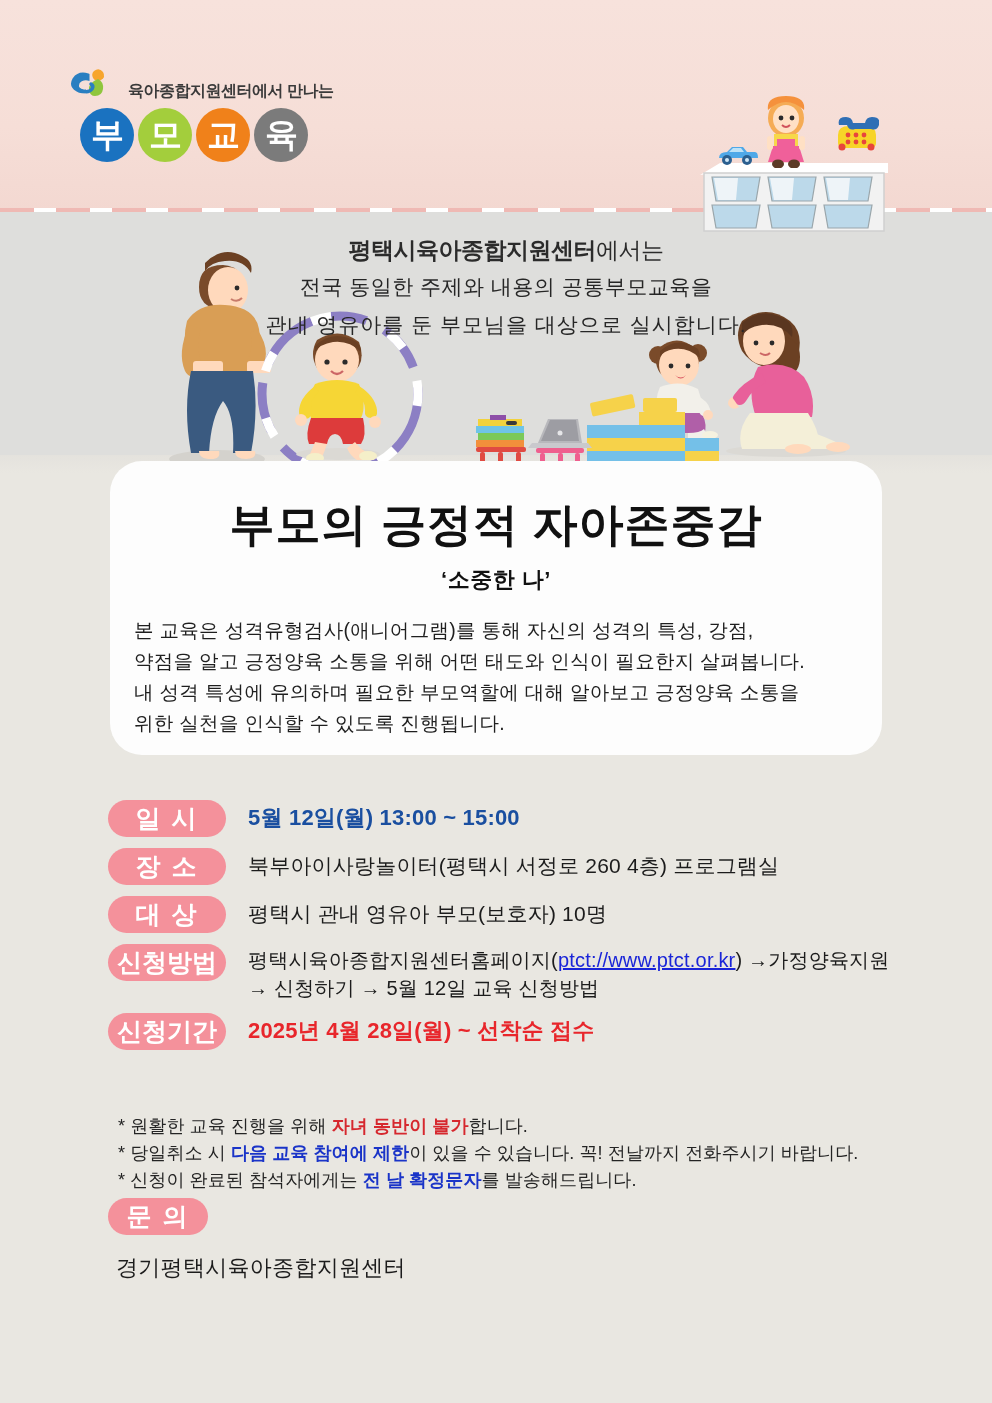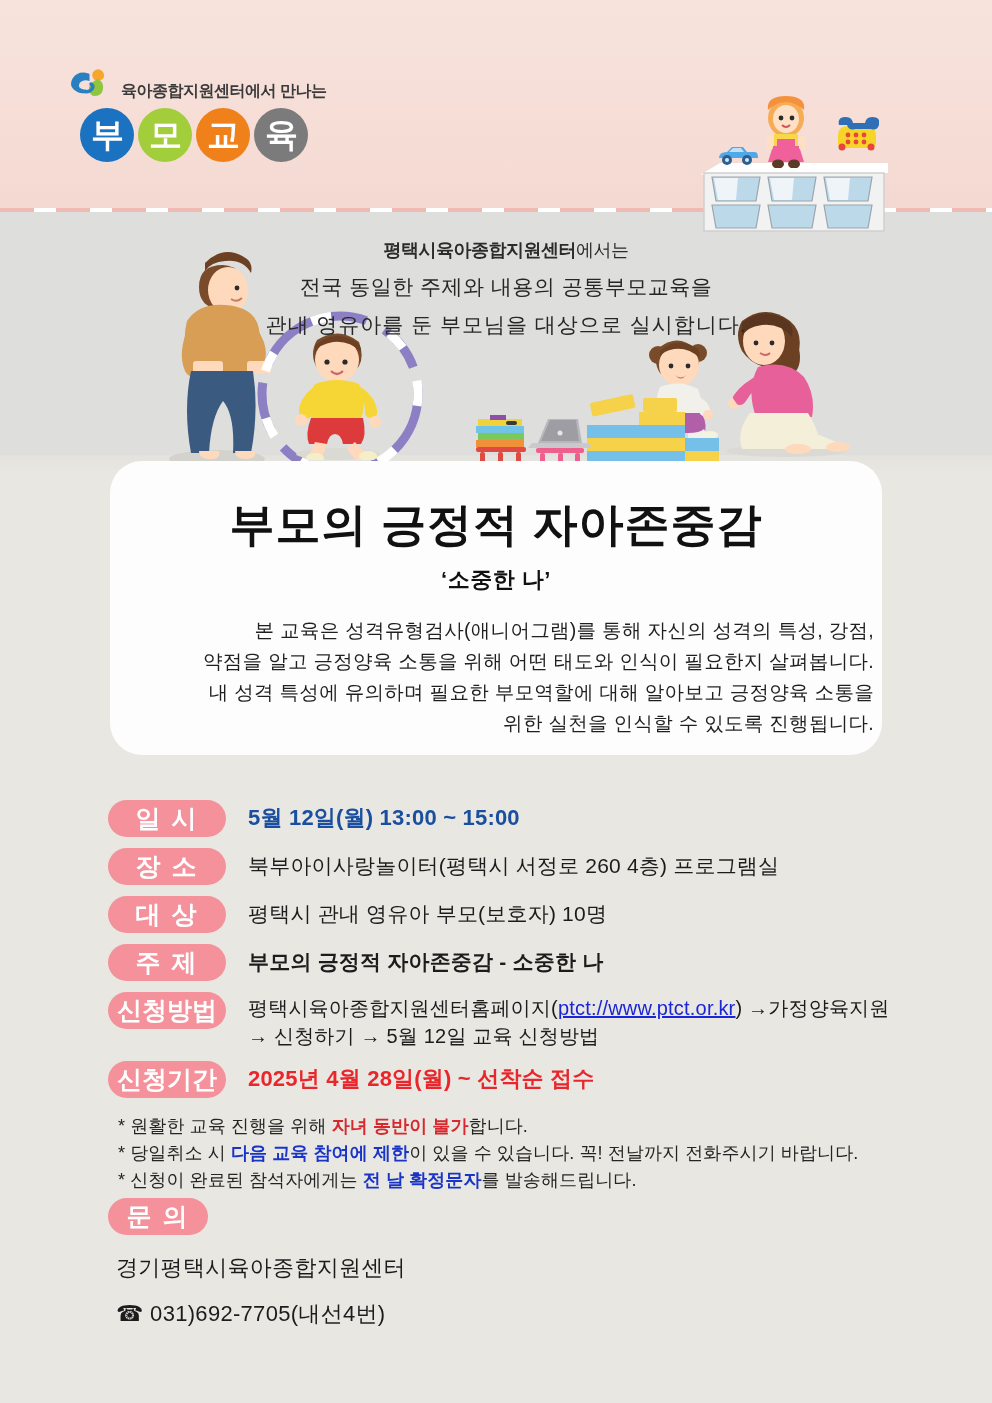--- a/index.html
+++ b/index.html
@@ -34,21 +34,21 @@
     position: absolute; left: 0; top: 455px; width: 992px; height: 948px;
     background: #e9e7e1;
   }
   .bg-floor:before {
     content:""; position:absolute; left:0; top:0; width:992px; height:18px;
     background: linear-gradient(180deg,#e4e2dd 0%, #e9e7e1 100%);
   }
 
   
   .logo { position: absolute; left: 68px; top: 66px; }
-  .logo-top { display: flex; align-items: flex-end; gap: 5px; }
+  .logo-top { display: flex; align-items: flex-end; gap: 12px; }
   .logo-mark { width: 48px; height: 38px; }
   .logo-tag {
     font-size: 16px; font-weight: bold; color: #3a3a3a;
     letter-spacing: -0.5px; padding-bottom: 2px;
   }
   .logo-circles { display: flex; gap: 4px; margin-top: 4px; margin-left: 12px; }
   .lc {
     width: 54px; height: 54px; border-radius: 50%;
     display: flex; align-items: center; justify-content: center;
     color: #fff; font-size: 33px; font-weight: bold; letter-spacing: -1px;
@@ -67,43 +67,43 @@
   .mom   { position: absolute; left: 720px; top: 305px; }
   .girl  { position: absolute; left: 638px; top: 333px; }
   .blocks{ position: absolute; left: 585px; top: 382px; }
   .desk  { position: absolute; left: 470px; top: 405px; }
 
   
   .intro {
     position: absolute; left: 246px; top: 232px; width: 520px;
     text-align: center; color: #2b2b2b;
   }
-  .intro .l1 { font-size: 18px; font-weight: bold; line-height: 36px; letter-spacing: -0.5px;}
+  .intro .l1 { font-size: 23px; font-weight: bold; line-height: 36px; letter-spacing: -0.5px;}
   .intro .l1 .thin { font-weight: normal; }
   .intro .l2, .intro .l3 {
     font-size: 21px; line-height: 38px; letter-spacing: 0.5px; color: #262626;
   }
   .intro .l3 { letter-spacing: 1px; }
 
   
   .card {
     position: absolute; left: 110px; top: 461px; width: 772px; height: 294px;
     background: #fdfdfd; border-radius: 32px;
   }
   .card-title {
     text-align: center; font-size: 45px; font-weight: bold; color: #111;
     letter-spacing: 1px; margin-top: 34px;
   }
   .card-sub {
     text-align: center; font-size: 22px; font-weight: bold; color: #111;
     letter-spacing: 0.5px; margin-top: 10px;
   }
   .card-desc {
-    margin-top: 20px; padding: 0 8px;
-    text-align: right; font-size: 19.5px; line-height: 31px;
+    margin-top: 20px; padding: 0 24px;
+    text-align: left; font-size: 19.5px; line-height: 31px;
     color: #1f1f1f; letter-spacing: 0.3px;
   }
 
   
   .info { position: absolute; left: 108px; top: 798px; width: 880px; }
   .row { display: flex; align-items: flex-start; margin-bottom: 9px; }
   .badge {
     flex: 0 0 auto; width: 118px; height: 37px; border-radius: 19px;
     background: #f4919b; color: #ffffff;
     font-size: 25px; font-weight: bold; letter-spacing: 2px;
@@ -403,24 +403,20 @@
     <div class="row">
       <div class="badge">장 소</div>
       <div class="val">북부아이사랑놀이터(평택시 서정로 260 4층) 프로그램실</div>
     </div>
 
     <div class="row">
       <div class="badge">대 상</div>
       <div class="val">평택시 관내 영유아 부모(보호자) 10명</div>
     </div>
 
-    <div class="row">
-      <div class="badge">주 제</div>
-      <div class="val bold">부모의 긍정적 자아존중감 - 소중한 나</div>
-    </div>
 
     <div class="row">
       <div class="badge tight">신청방법</div>
       <div class="val small">
         <div><span>평택시육아종합지원센터홈페이지(</span><a class="link" href="#">ptct://www.ptct.or.kr</a><span>) →가정양육지원</span></div>
         <div>→ 신청하기 → 5월 12일 교육 신청방법</div>
       </div>
     </div>
 
     <div class="row">
@@ -432,16 +428,15 @@
 
   <div class="notes">
     <div><span>* 원활한 교육 진행을 위해 </span><span class="hl-red">자녀 동반이 불가</span><span>합니다.</span></div>
     <div><span>* 당일취소 시 </span><span class="hl">다음 교육 참여에 제한</span><span>이 있을 수 있습니다. 꼭! 전날까지 전화주시기 바랍니다.</span></div>
     <div><span>* 신청이 완료된 참석자에게는 </span><span class="hl">전 날 확정문자</span><span>를 발송해드립니다.</span></div>
   </div>
 
   <div class="contact">
     <div class="badge">문 의</div>
     <div class="contact-org">경기평택시육아종합지원센터</div>
-    <div class="contact-tel">☎ 031)692-7705(내선4번)</div>
   </div>
 
 </div>
 
 </body></html>

